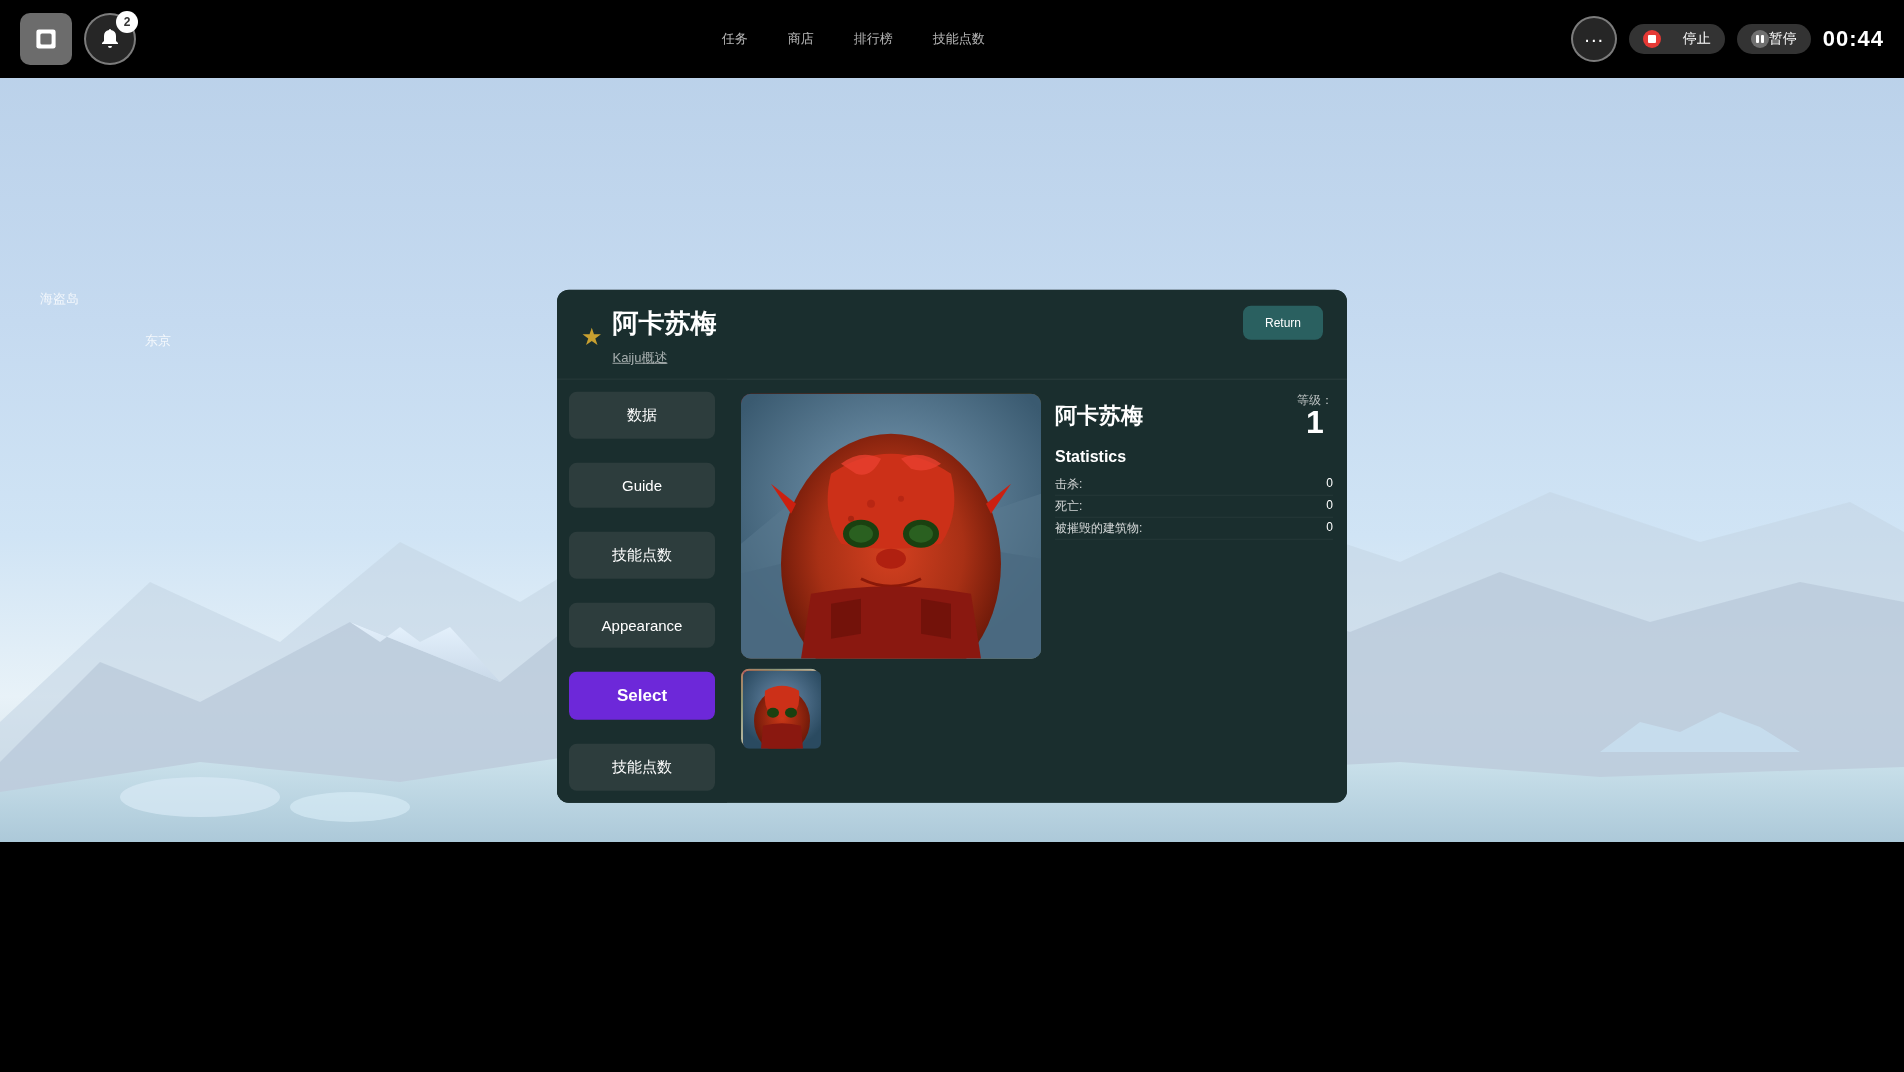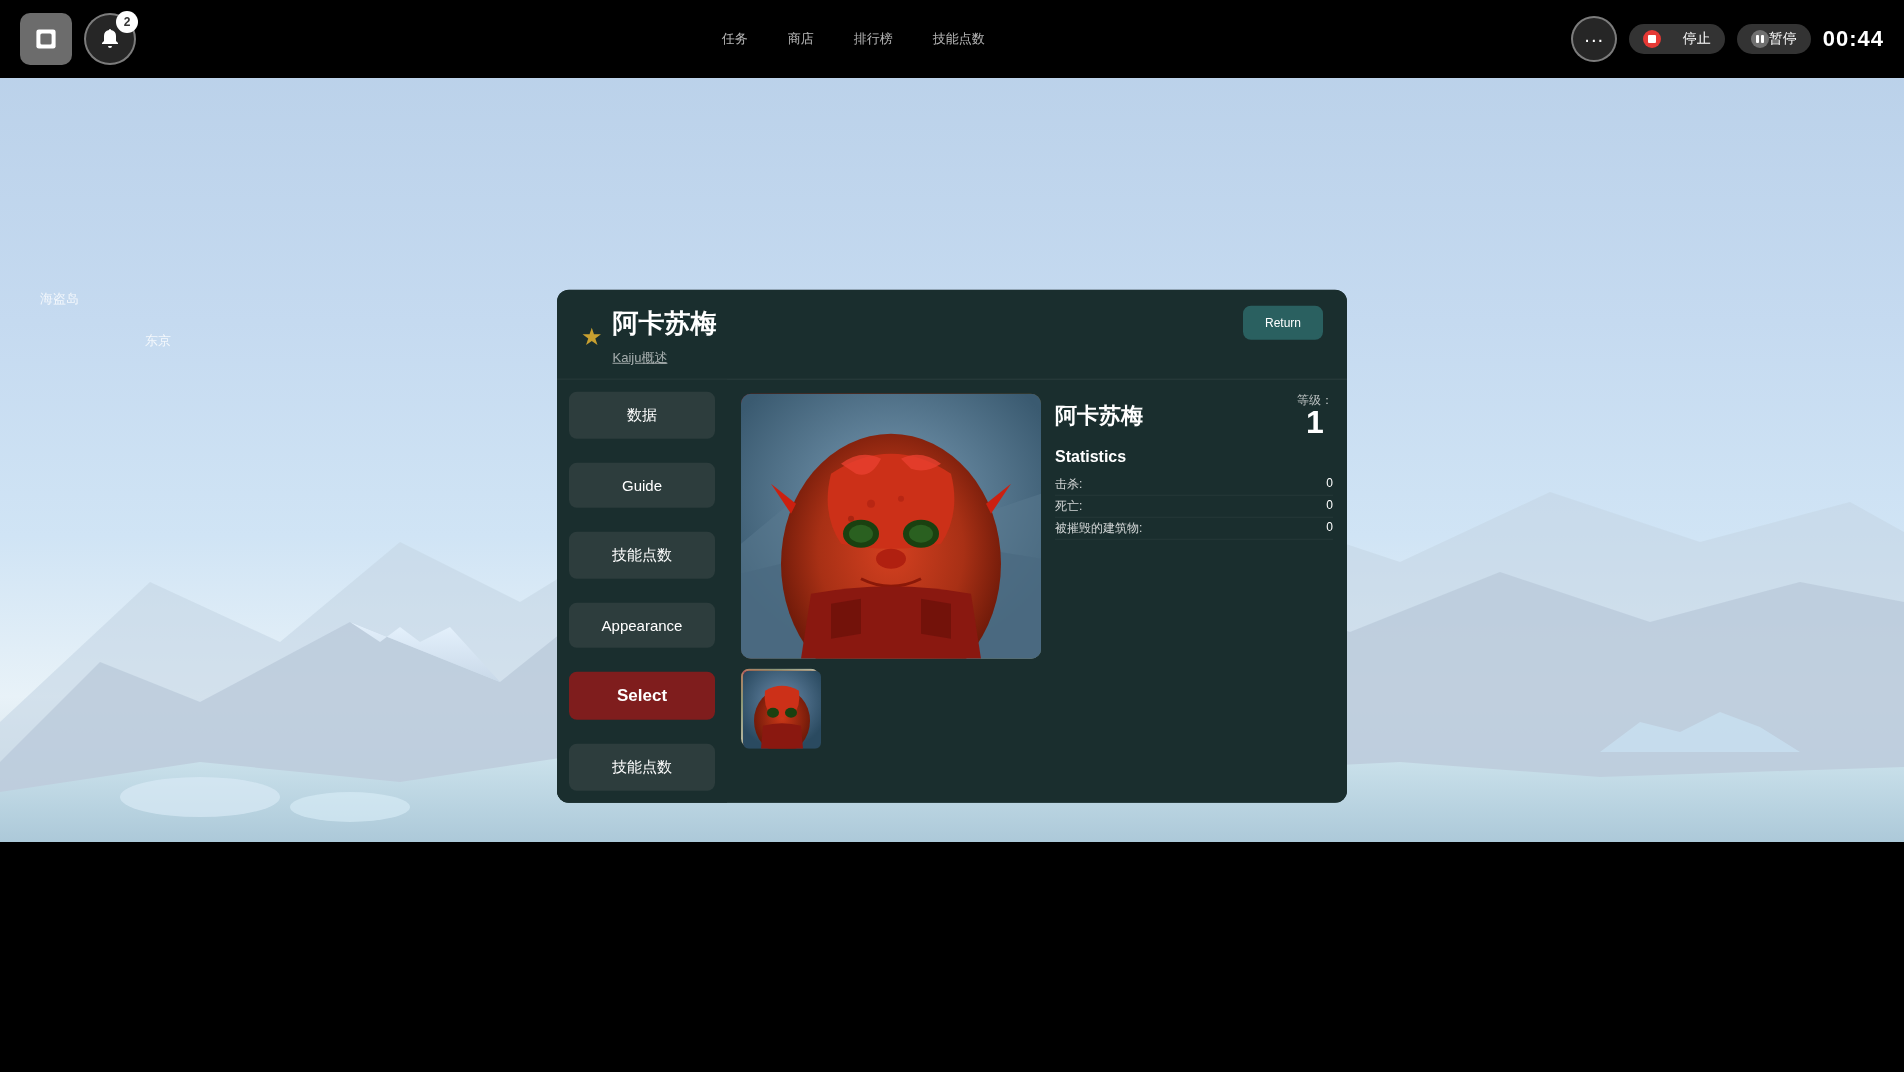--- a/index.html
+++ b/index.html
@@ -256,21 +256,21 @@
       background: #2d3d3d;
       border-radius: 8px;
       padding: 14px 10px;
       color: white;
       font-size: 15px;
       text-align: center;
       cursor: pointer;
     }
 
     .sidebar-item.green {
-      background: #7f1d1d;
+      background: #6d28d9;
       color: white;
       font-weight: bold;
       font-size: 17px;
     }
 
     
     .main-content {
       flex: 1;
       padding: 14px;
       display: flex;

